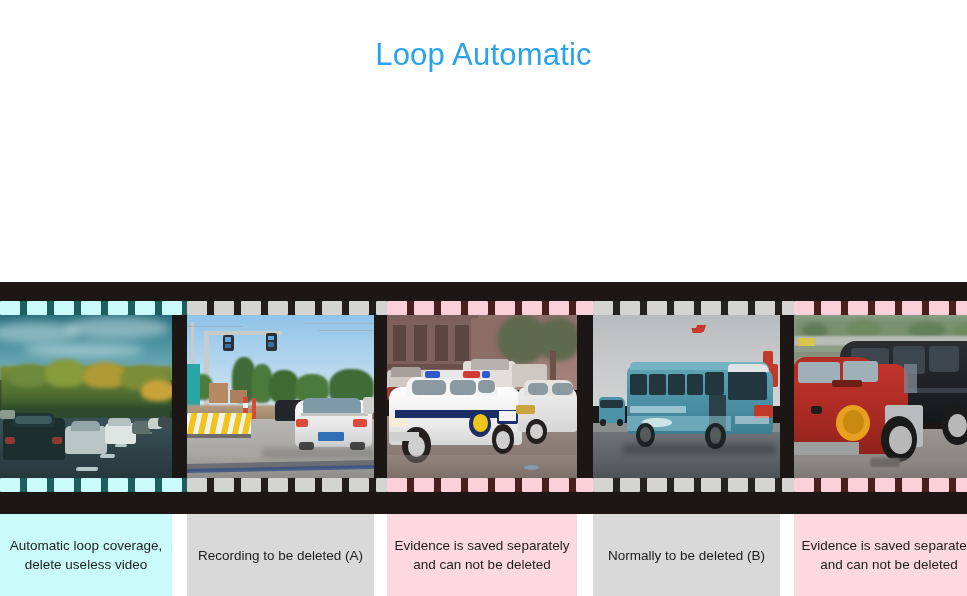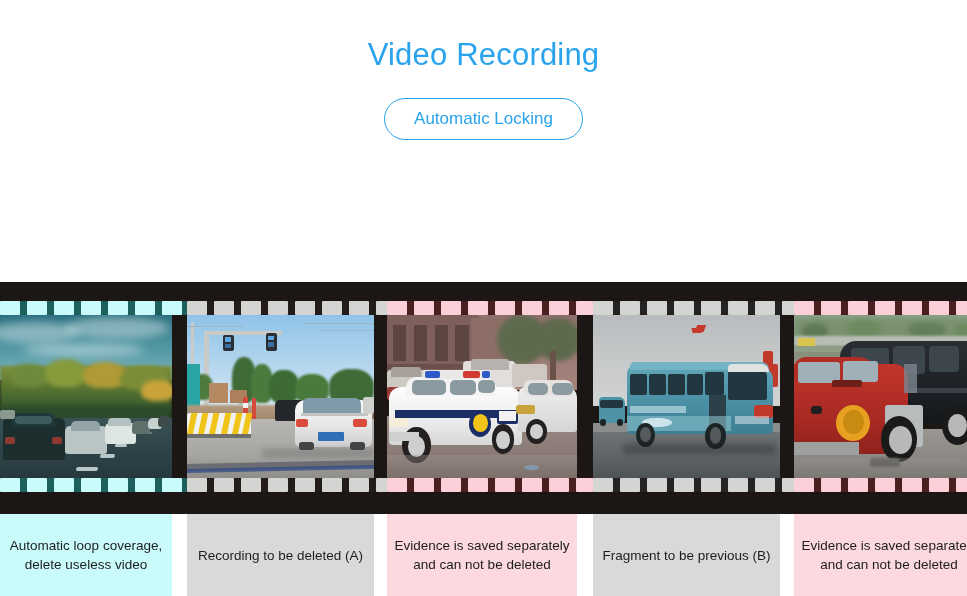--- a/index.html
+++ b/index.html
@@ -218,24 +218,21 @@
   .p5-rwin{background:#9fb0b8;border-radius:3px;}
   .p5-wheel{background:#1a1a1a;border-radius:50%;}
   .p5-hub{background:#b8b8b8;border-radius:50%;}
   .p5-dec{background:#e8a021;border-radius:50%;}
   .p5-silver{background:#b9bcbd;border-radius:3px;}
 </style>
 </head>
 <body>
 
 <div class="header">
-  <h1 class="page-title">Video Recording</h1>
-  <div class="btn-wrap">
-    <button class="auto-lock-btn">Automatic Locking</button>
-  </div>
+  <h1 class="page-title">Loop Automatic</h1>
 </div>
 
 <div class="film">
 
   <div class="perf-row top" id="perfTop">
       <div class="perf-seg" style="width: 187px; background: rgb(28, 95, 92);">
         <div class="perf" style="background: rgb(201, 251, 251);"></div>
         <div class="perf" style="background: rgb(201, 251, 251);"></div>
         <div class="perf" style="background: rgb(201, 251, 251);"></div>
         <div class="perf" style="background: rgb(201, 251, 251);"></div>
@@ -607,16 +604,16 @@
     </div>
 </div>
 
 <div class="captions" id="captions">
     <div class="caption" style="width: 172px; background: rgb(201, 251, 251);">Automatic loop coverage, delete useless video</div>
     <div class="cap-gap" style="width: 15px;"></div>
     <div class="caption" style="width: 187px; background: rgb(217, 217, 217);">Recording to be deleted (A)</div>
     <div class="cap-gap" style="width: 13px;"></div>
     <div class="caption" style="width: 190px; background: rgb(251, 217, 222);">Evidence is saved separately and can not be deleted</div>
     <div class="cap-gap" style="width: 16px;"></div>
-    <div class="caption" style="width: 187px; background: rgb(217, 217, 217);">Fragment to be previous (B)</div>
+    <div class="caption" style="width: 187px; background: rgb(217, 217, 217);">Normally to be deleted (B)</div>
     <div class="cap-gap" style="width: 14px;"></div>
     <div class="caption" style="width: 190px; background: rgb(251, 217, 222);">Evidence is saved separately and can not be deleted</div>
   </div>
 
 </body></html>

